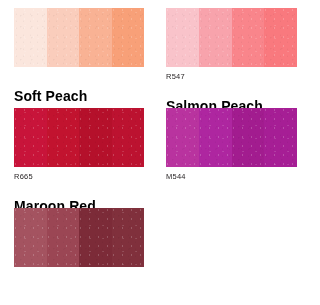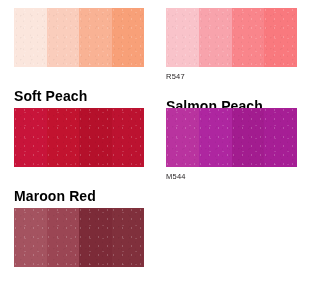--- a/index.html
+++ b/index.html
@@ -114,20 +114,21 @@
   <div class="swatch-cell">
     <div class="swatch-inner">
       <div class="swatch-bands">
         <div class="band" style="background-color: rgb(200, 20, 58);"></div>
         <div class="band" style="background-color: rgb(194, 19, 47);"></div>
         <div class="band" style="background-color: rgb(181, 16, 43);"></div>
         <div class="band" style="background-color: rgb(188, 18, 48);"></div>
       </div>
     </div>
     <div class="label-block">
+      <div class="code">R665</div>
       <div class="name">Maroon Red</div>
     </div>
   </div>
 
   <div class="swatch-cell">
     <div class="swatch-inner">
       <div class="swatch-bands">
         <div class="band" style="background-color: rgb(185, 51, 159);"></div>
         <div class="band" style="background-color: rgb(174, 38, 160);"></div>
         <div class="band" style="background-color: rgb(162, 28, 143);"></div>

